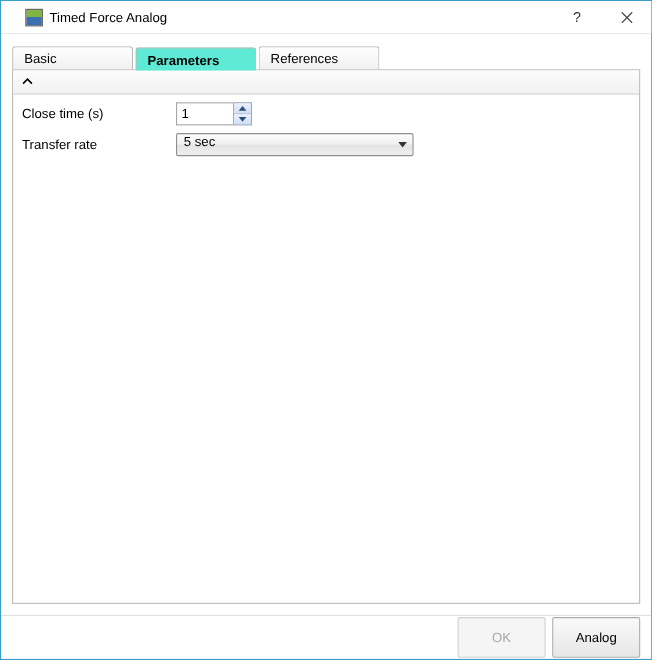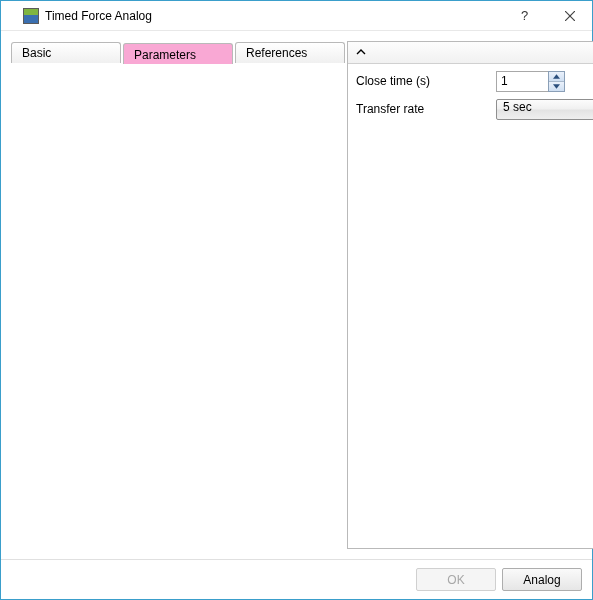--- a/index.html
+++ b/index.html
@@ -51,20 +51,21 @@
     justify-content: center;
     color: #444;
     cursor: default;
   }
   .title-btn svg { width: 10px; height: 10px; }
   .title-btn .q { font-size: 13px; font-weight: 400; color: #333; }
 
   .client {
     flex: 1;
     display: flex;
+    flex-direction: column;
     padding: 10px 10px 10px 10px;
   }
 
   .tabs {
     display: flex;
     align-items: flex-end;
     height: 22px;
     position: relative;
     z-index: 2;
   }
@@ -77,25 +78,26 @@
     font-size: 12px;
     margin-right: 2px;
     min-width: 110px;
     text-align: left;
     background: linear-gradient(to bottom, #ffffff, #f0f0f0);
     color: #000;
     cursor: default;
     position: relative;
   }
   .tab.active {
-    background: #f9a8d4;
+    background: #5eead4;
     height: 21px;
     padding-top: 4px;
     margin-bottom: -1px;
     z-index: 3;
+    font-weight: bold;
   }
 
   .tabpanel {
     border: 1px solid #b9b9b9;
     flex: 1;
     background: #fff;
     display: flex;
     flex-direction: column;
     position: relative;
     z-index: 1;
@@ -188,21 +190,21 @@
     height: 40px;
     border-top: 1px solid #e0e0e0;
     display: flex;
     align-items: center;
     justify-content: flex-end;
     padding: 0 10px;
     gap: 6px;
   }
   .btn {
     min-width: 80px;
-    height: 23px;
+    height: 37px;
     border: 1px solid #adadad;
     border-radius: 2px;
     background: linear-gradient(to bottom, #fafafa, #e6e6e6);
     font-family: inherit;
     font-size: 12px;
     display: flex;
     align-items: center;
     justify-content: center;
     cursor: default;
   }

